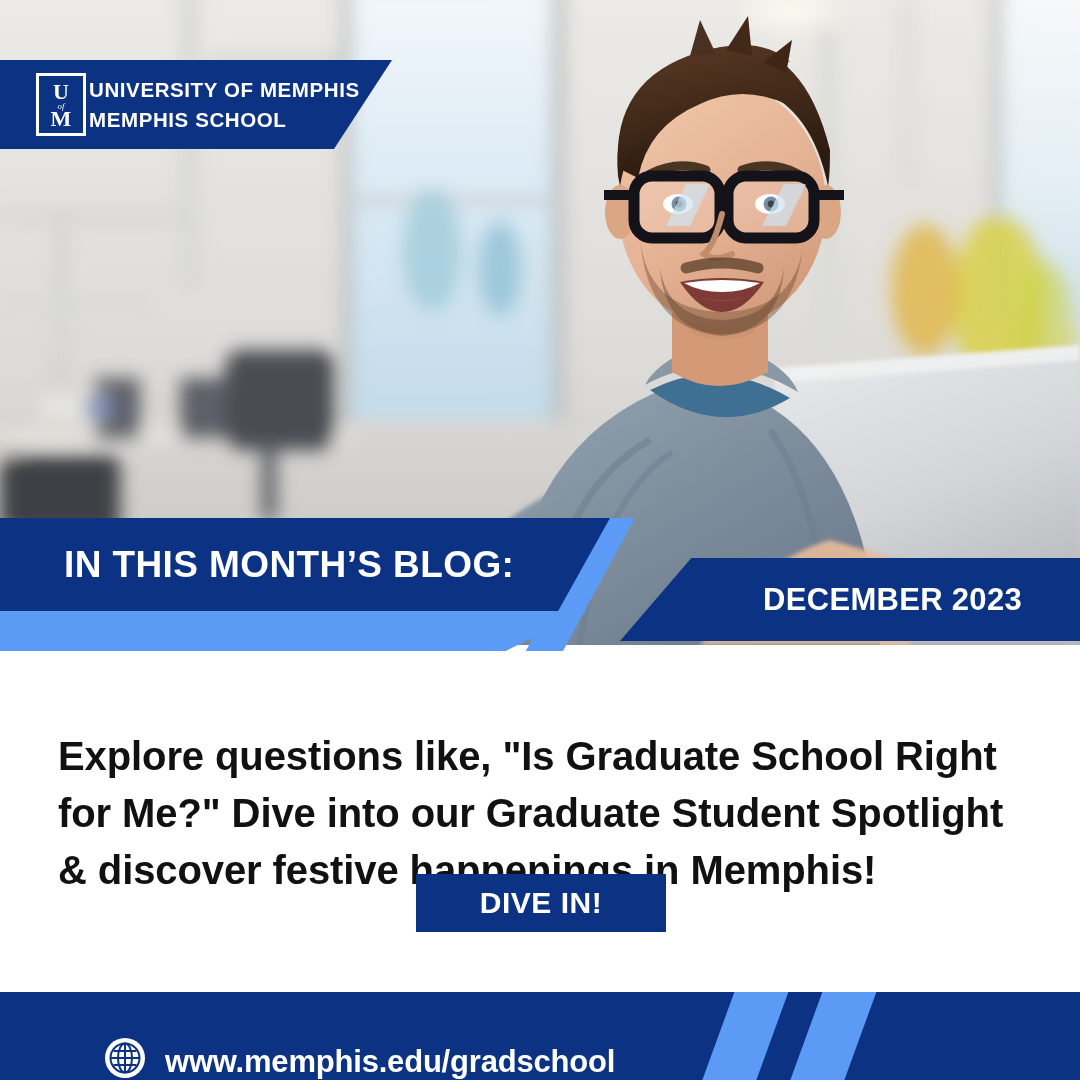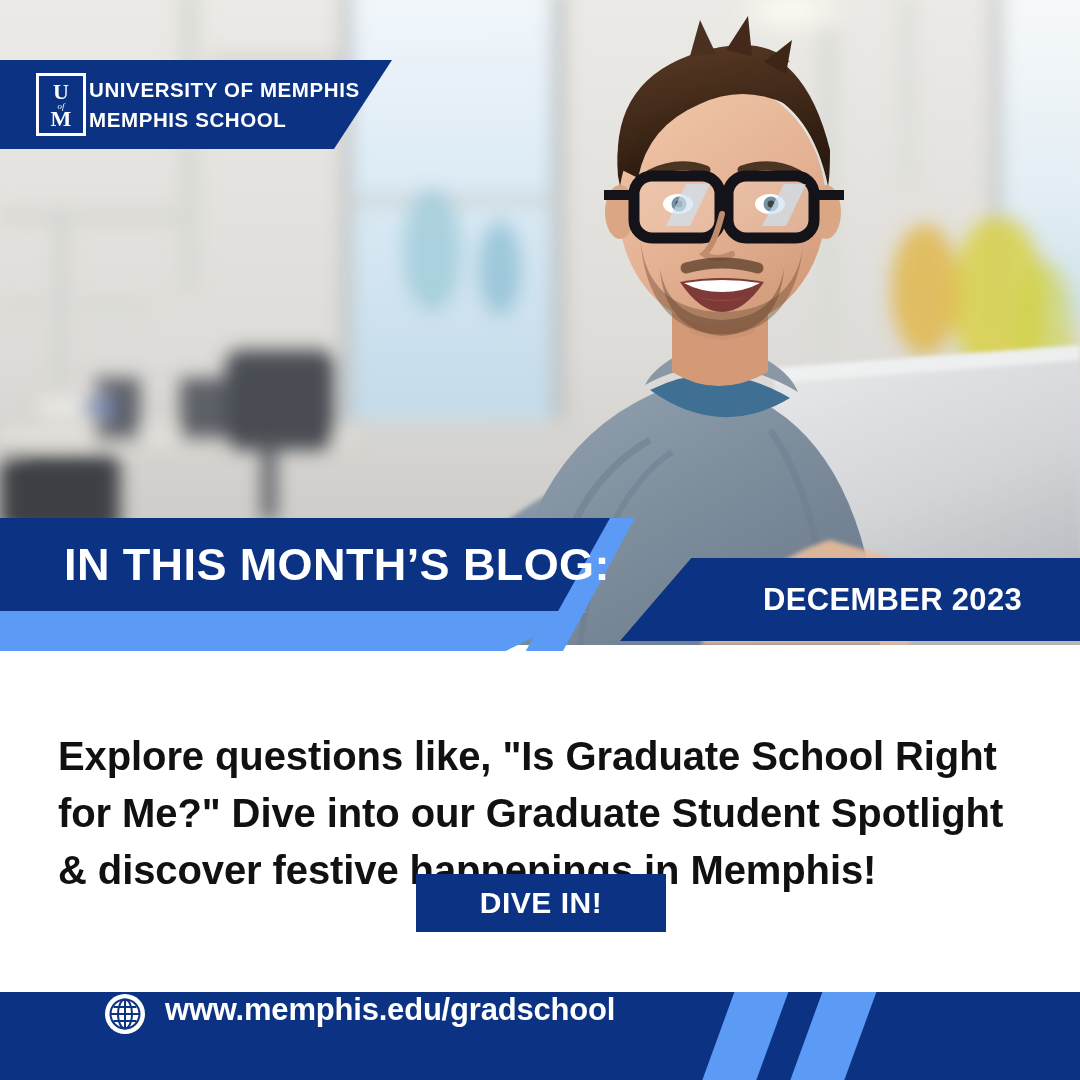--- a/index.html
+++ b/index.html
@@ -106,21 +106,21 @@
     justify-content: flex-end;
   }
 
   .blog-label {
     position: absolute;
     left: 64px; top: 13px;
     height: 93px;
     display: flex;
     align-items: center;
     color: #ffffff;
-    font-size: 45px;
+    font-size: 37px;
     font-weight: bold;
     letter-spacing: 0.4px;
     white-space: nowrap;
     text-align: right;
   }
   .date-label {
     color: #ffffff;
     font-size: 31px;
     font-weight: bold;
     letter-spacing: 0.3px;
@@ -172,21 +172,21 @@
     height: 88px;
     background: #0c3283;
     overflow: hidden;
     z-index: 8;
   }
   .footer-inner {
     position: absolute;
     left: 103px; top: 0;
     height: 88px;
     display: flex;
-    align-items: flex-start;
+    align-items: flex-end;
   }
   .globe-icon { width: 44px; height: 44px; flex: none; }
   .globe-icon svg { display: block; width: 44px; height: 44px; }
   .footer-url {
     margin-left: 18px;
     color: #ffffff;
     font-size: 31px;
     font-weight: bold;
     letter-spacing: -0.2px;
     white-space: nowrap;

